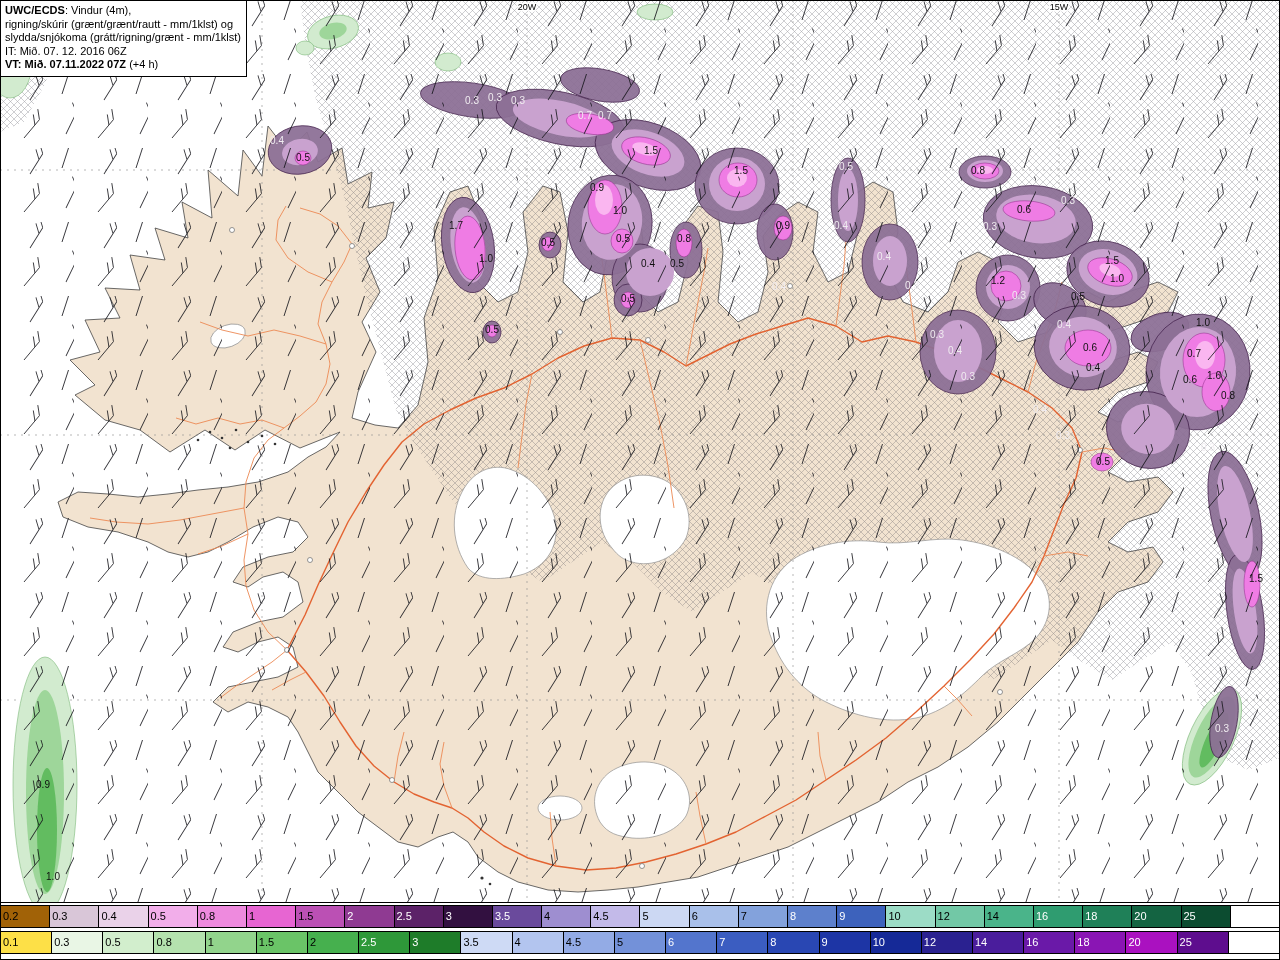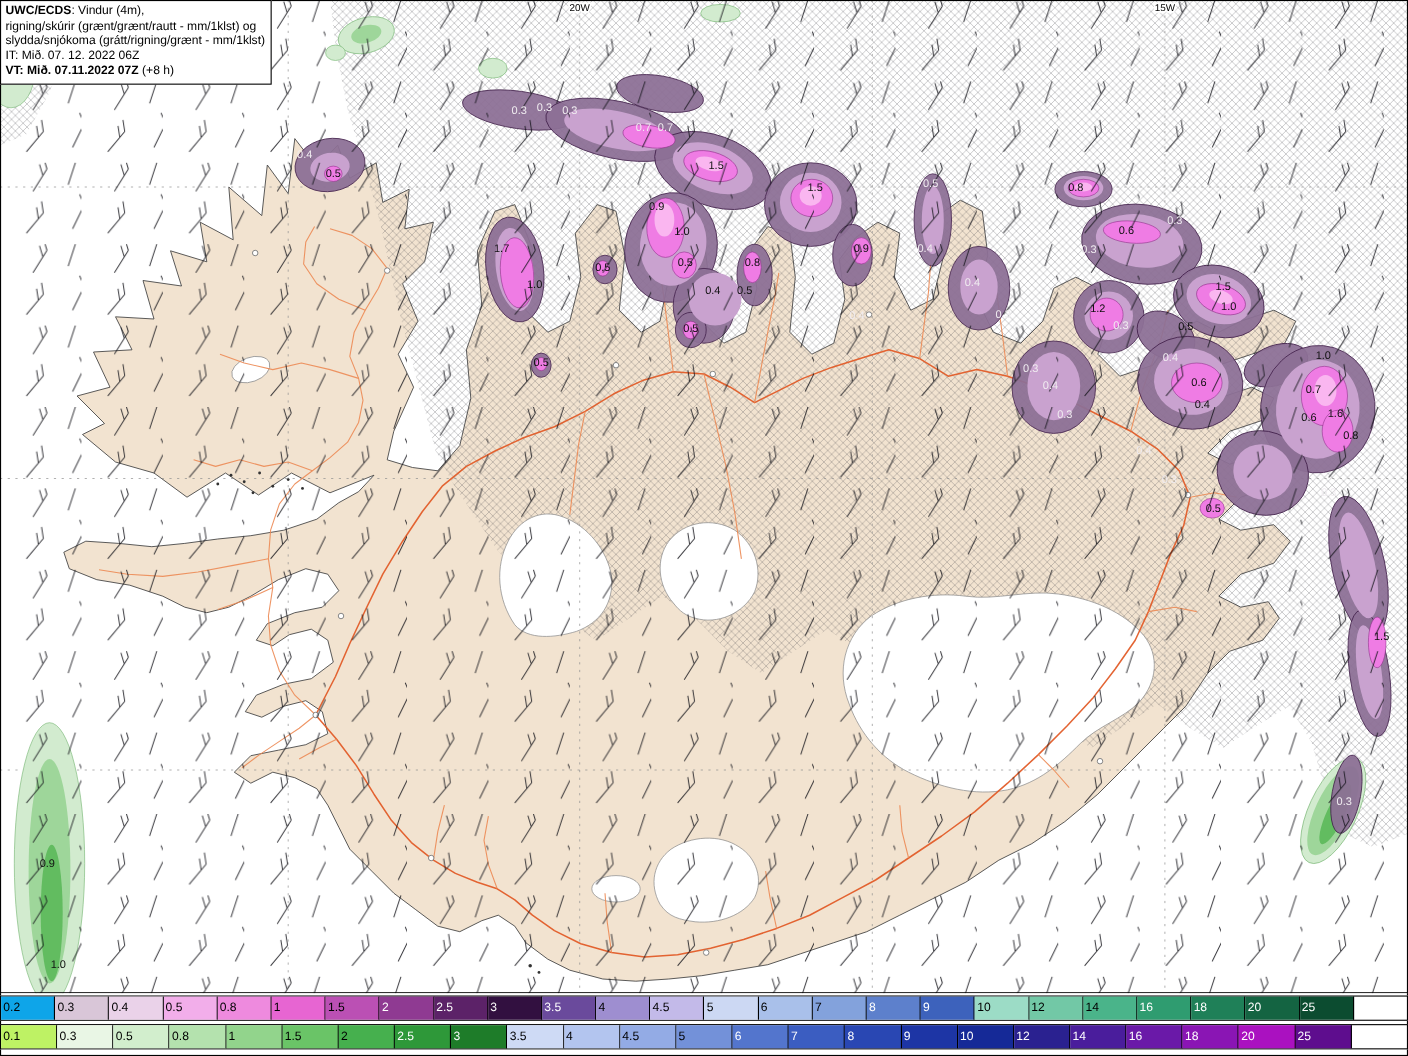--- a/index.html
+++ b/index.html
@@ -356,27 +356,27 @@
         <text class="coord" x="0" y="3" transform="rotate(-90 1272 705)">64N</text>
       </g>
 
   <rect class="frame" x="0.5" y="0.5" width="1279" height="902"></rect>
 </svg>
 
 <div id="titlebox">
   <div><span class="b">UWC/ECDS</span><span>: Vindur (4m),</span></div>
   <div>rigning/skúrir (grænt/grænt/rautt - mm/1klst) og</div>
   <div>slydda/snjókoma (grátt/rigning/grænt - mm/1klst)</div>
-  <div>IT: Mið. 07. 12. 2022 06Z</div>
-  <div><span class="b">VT: Mið. 07.11.2022 07Z</span><span> (+8 h)</span></div>
+  <div>IT: Mið. 07. 12. 2016 06Z</div>
+  <div><span class="b">VT: Mið. 07.11.2022 07Z</span><span> (+4 h)</span></div>
 </div>
 
 <div id="legend1" class="legend-row">
 
-<div class="cell" style="background: #0ea5e9; color: rgb(0, 0, 0);">
+<div class="cell" style="background: #a16207; color: rgb(0, 0, 0);">
     <span>0.2</span>
   </div>
       <div class="cell" style="background: rgb(217, 198, 216); color: rgb(0, 0, 0);">
     <span>0.3</span>
   </div>
       <div class="cell" style="background: rgb(234, 210, 233); color: rgb(0, 0, 0);">
     <span>0.4</span>
   </div>
       <div class="cell" style="background: rgb(242, 174, 234); color: rgb(0, 0, 0);">
     <span>0.5</span>
@@ -443,21 +443,21 @@
   </div>
       <div class="cell" style="background: rgb(12, 76, 48); color: rgb(255, 255, 255);">
     <span>25</span>
   </div>
       <div class="cell" style="background: rgb(7, 58, 36); color: rgb(255, 255, 255);">
     <span>30</span>
   </div>
     </div>
 <div id="legend2" class="legend-row">
 
-<div class="cell" style="background: #bef264; color: rgb(0, 0, 0);">
+<div class="cell" style="background: #fde047; color: rgb(0, 0, 0);">
     <span>0.1</span>
   </div>
       <div class="cell" style="background: rgb(233, 246, 229); color: rgb(0, 0, 0);">
     <span>0.3</span>
   </div>
       <div class="cell" style="background: rgb(210, 238, 205); color: rgb(0, 0, 0);">
     <span>0.5</span>
   </div>
       <div class="cell" style="background: rgb(180, 226, 174); color: rgb(0, 0, 0);">
     <span>0.8</span>

